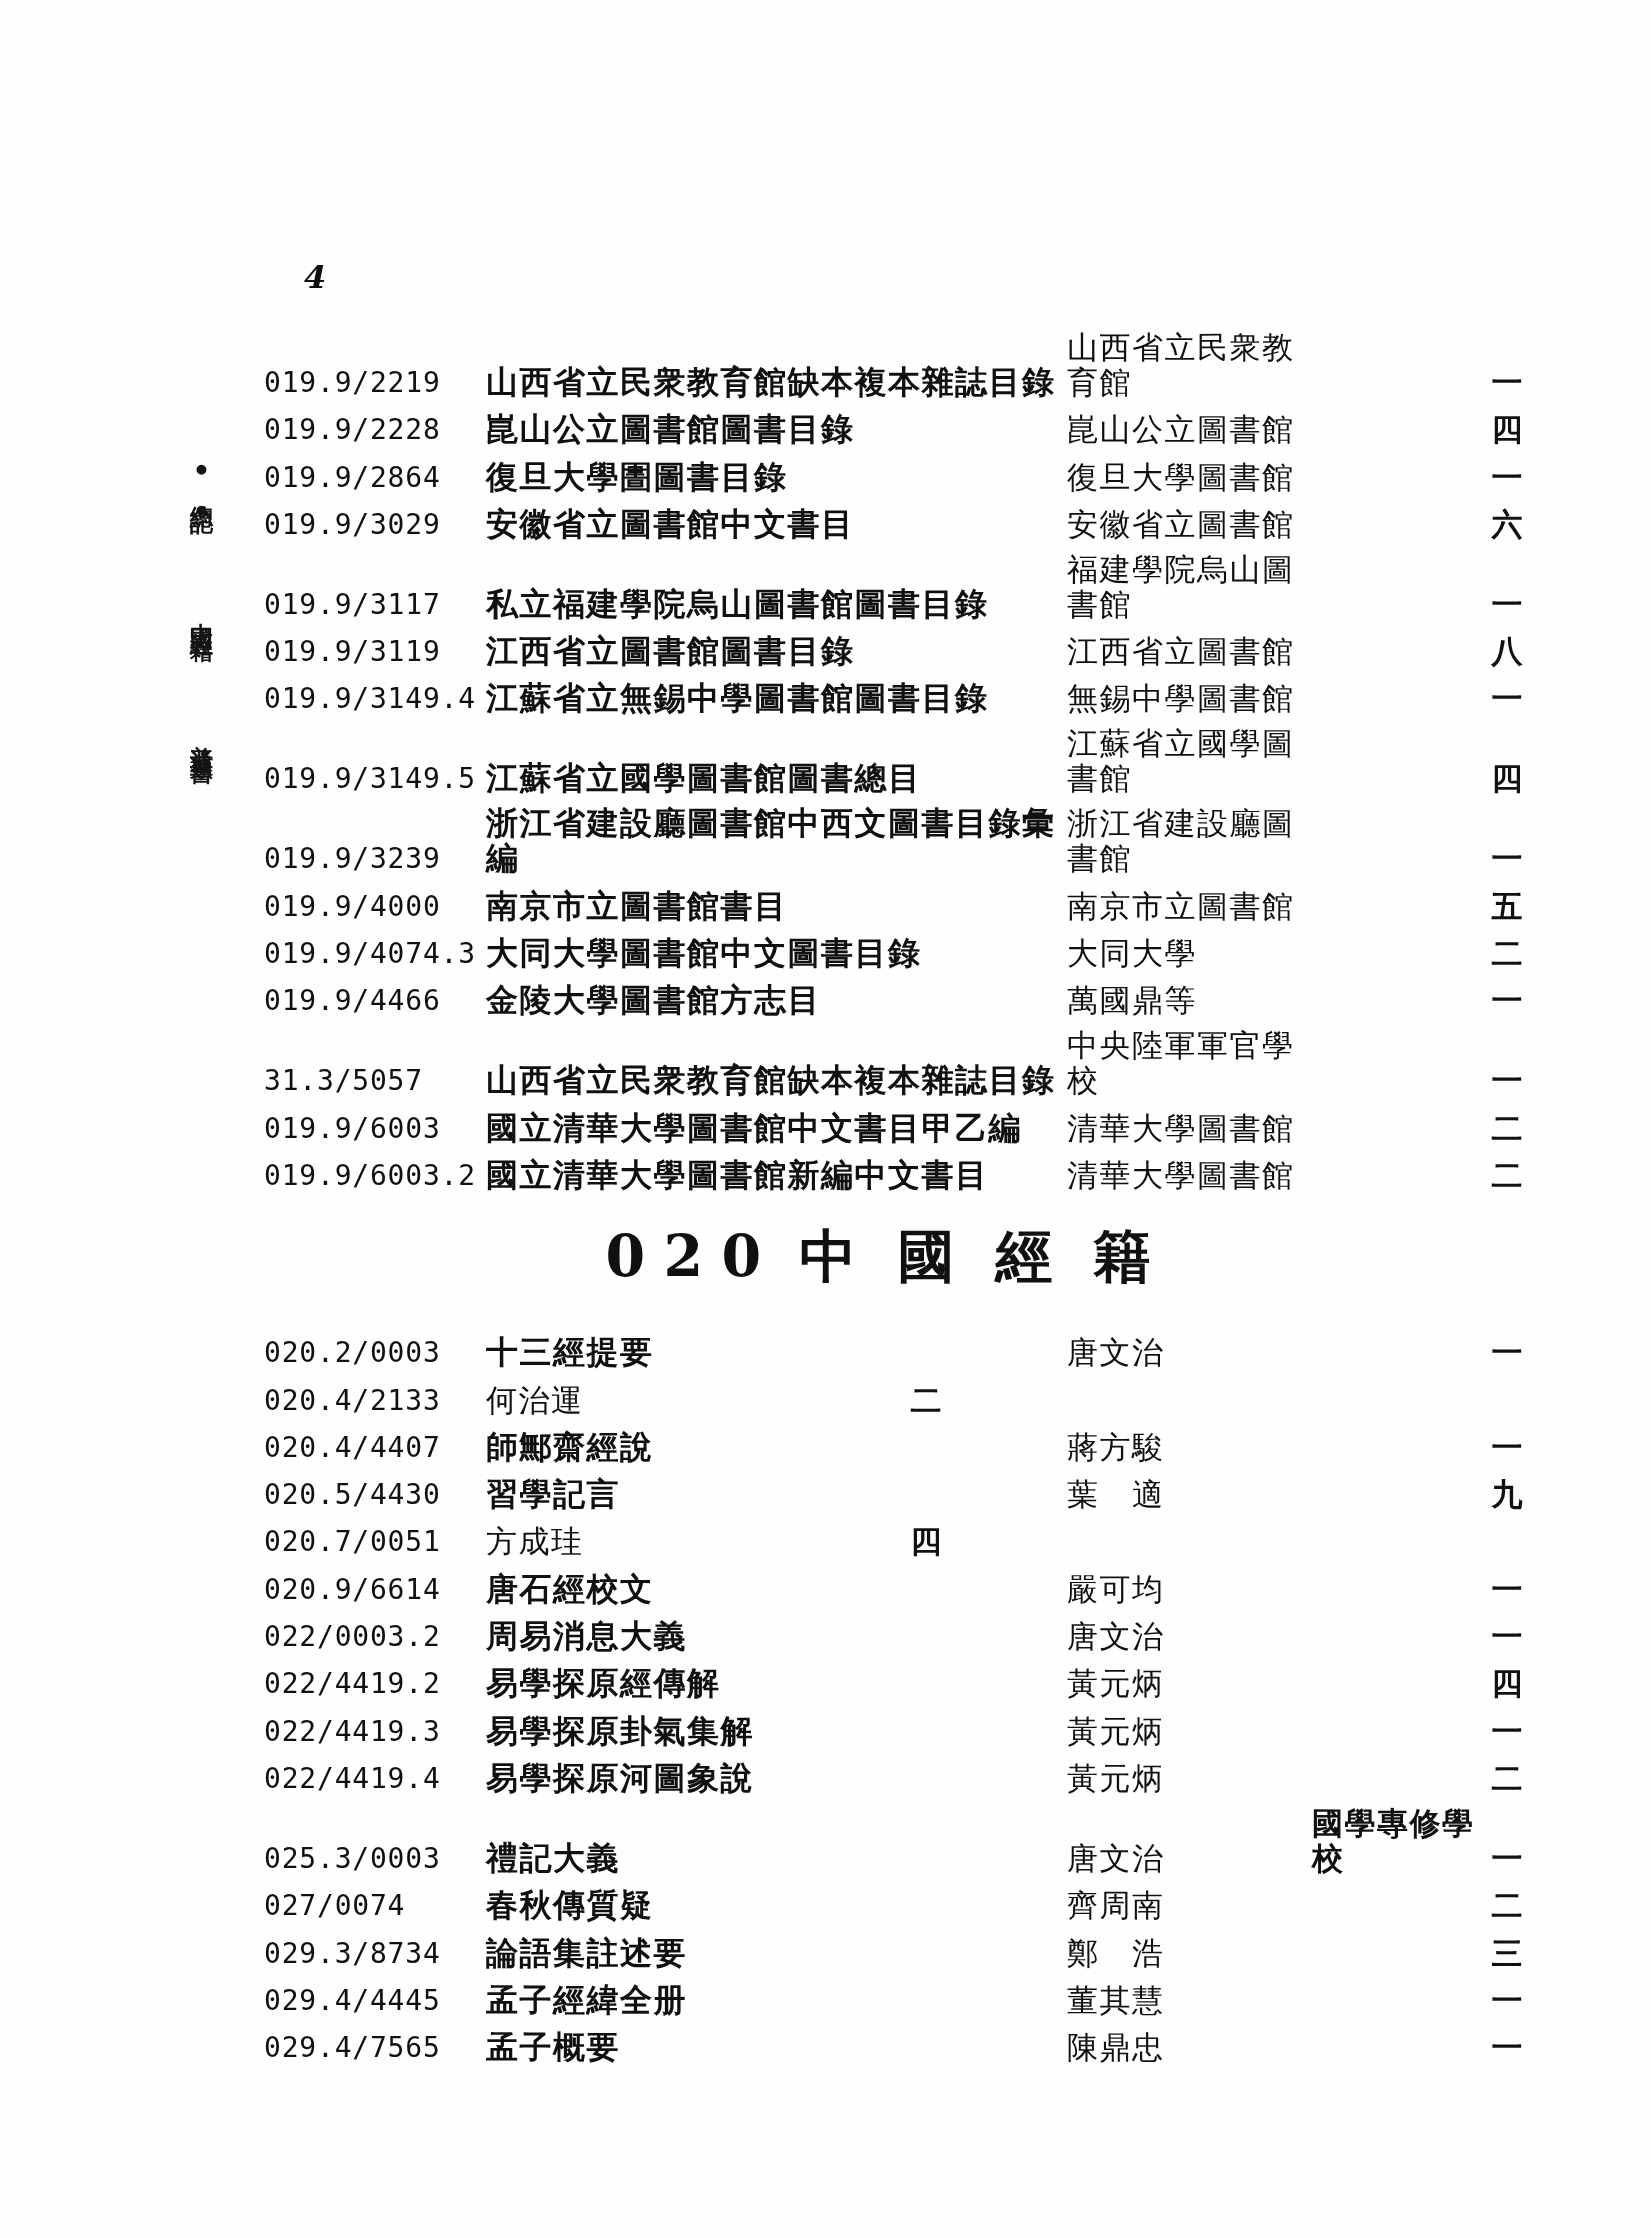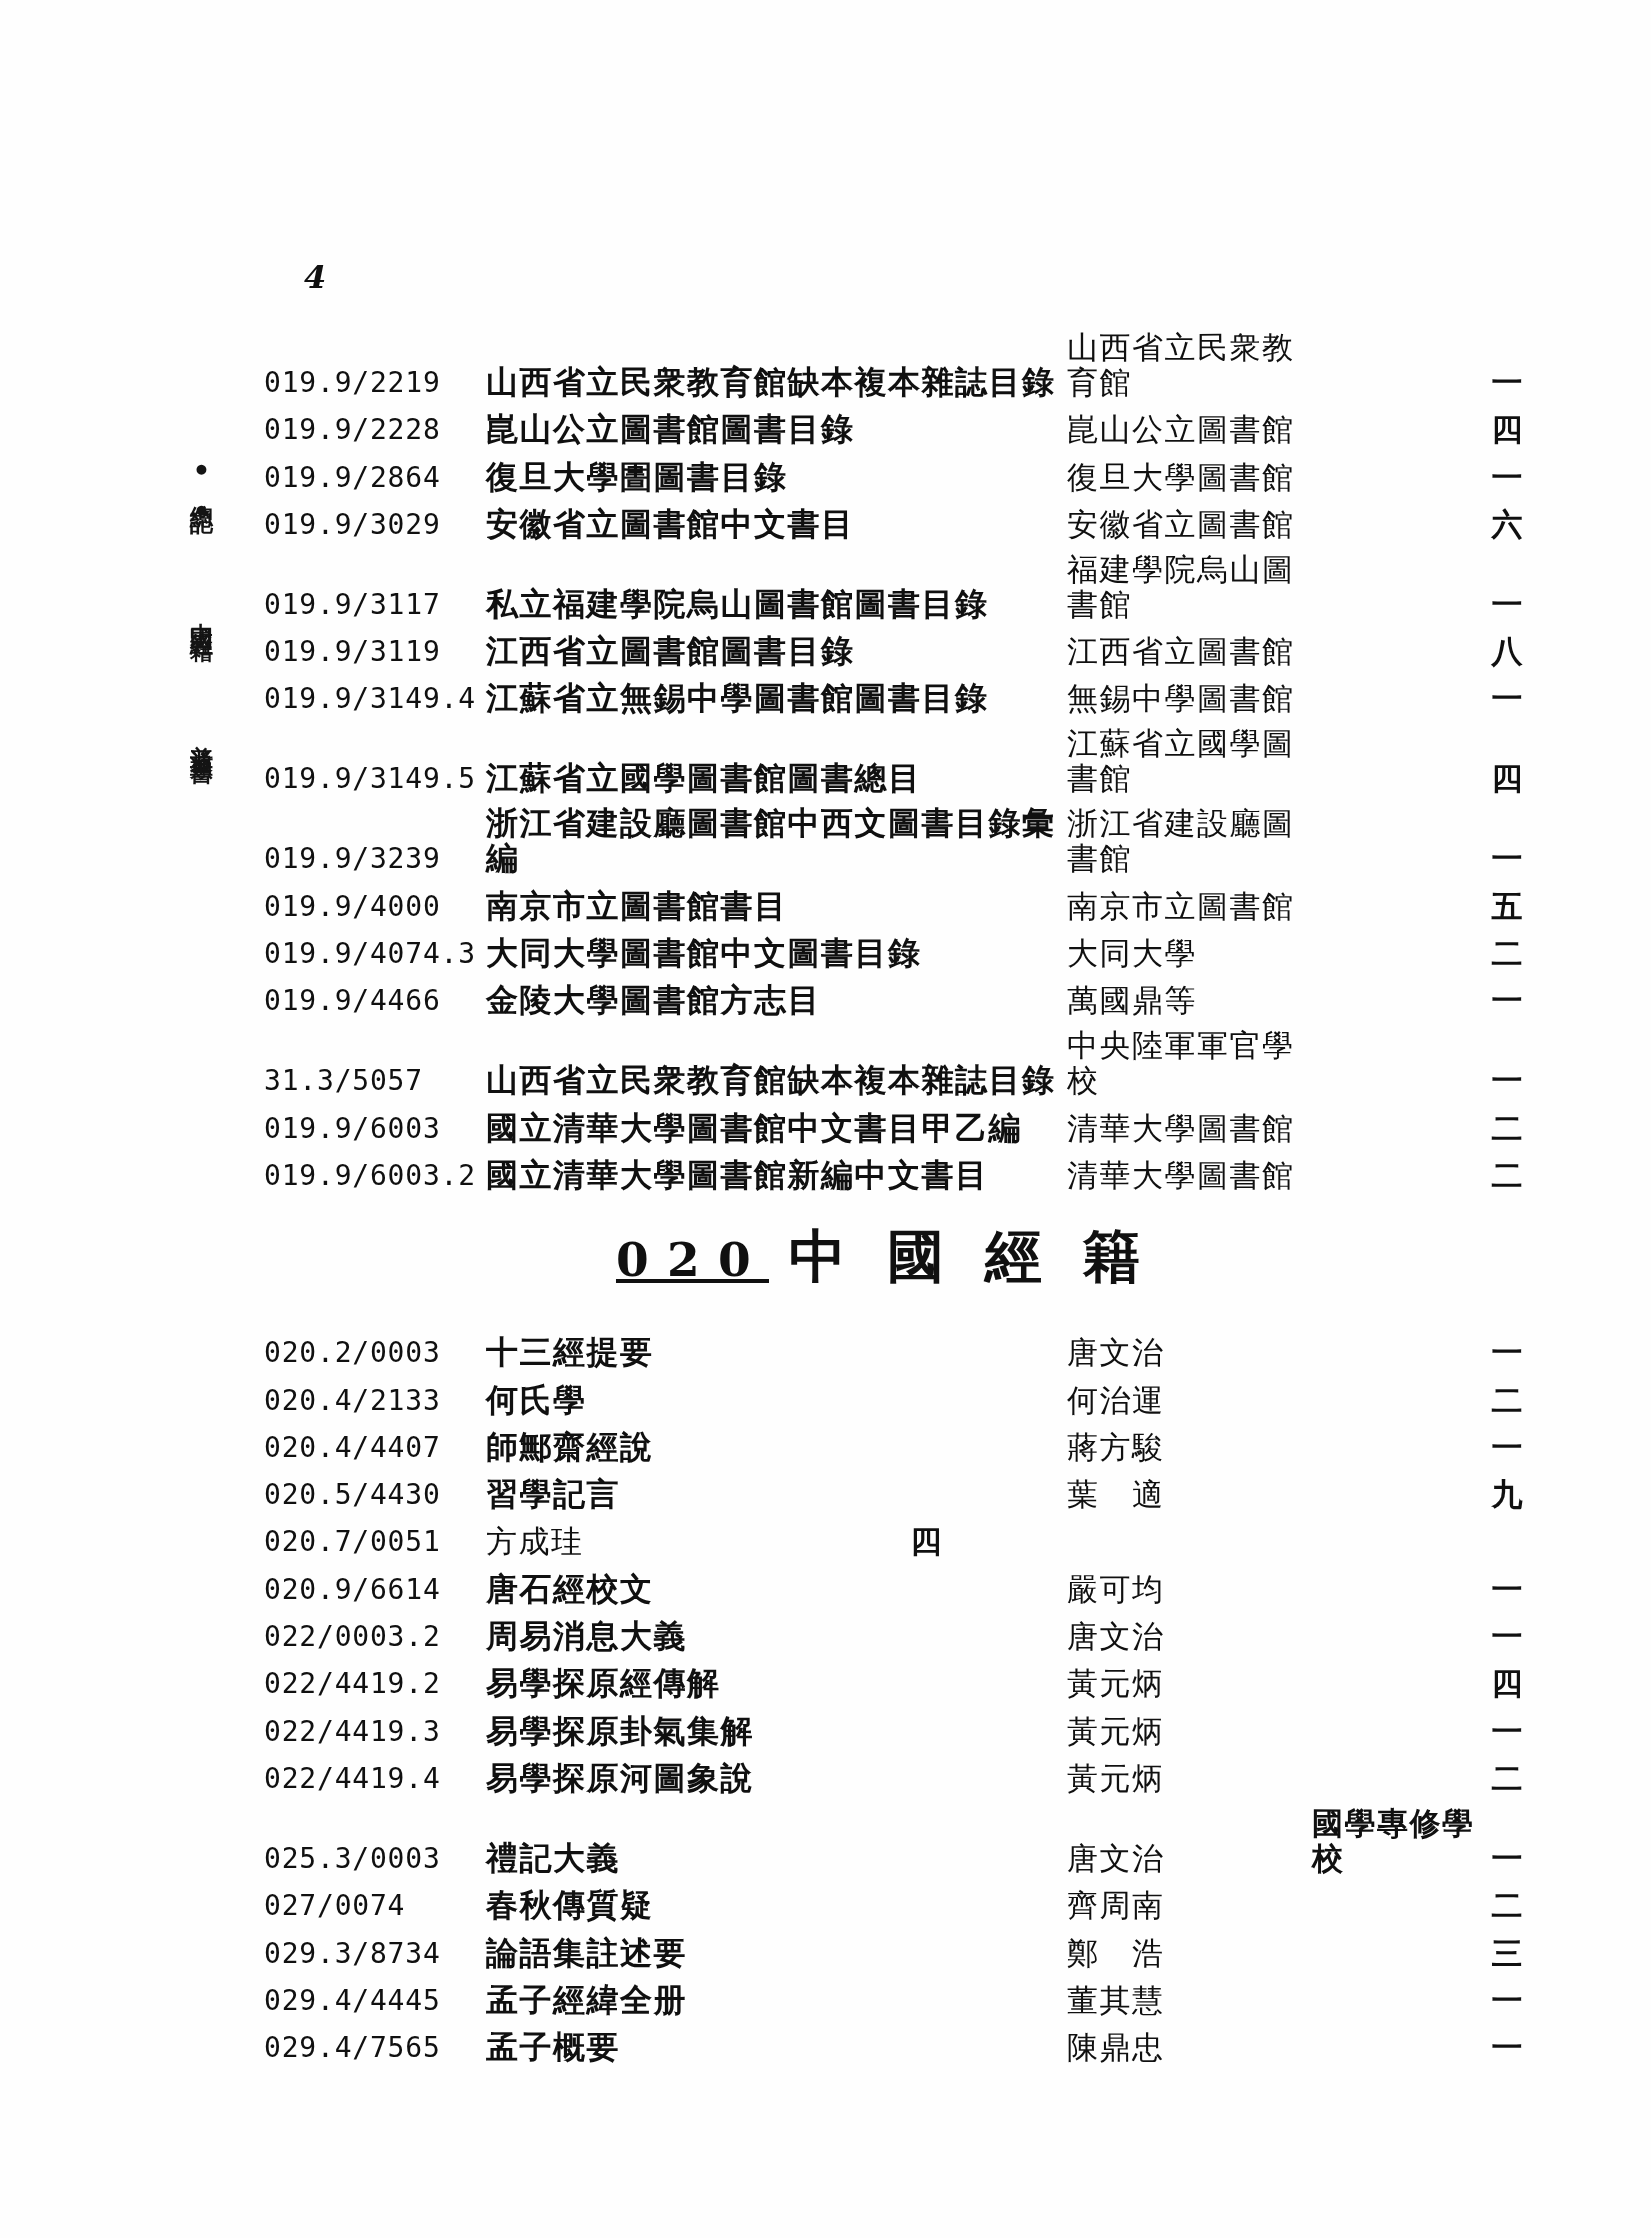--- a/index.html
+++ b/index.html
@@ -41,23 +41,22 @@
   .c-title  { width:581px; font-size:32px; line-height:35px; letter-spacing:1.5px; font-weight:bold; }
   .c-creator{ width:245px; font-size:31px; line-height:35px; letter-spacing:1.5px; font-weight:normal; }
   .c-note   { width:176px; font-size:31px; line-height:35px; letter-spacing:1.5px; font-weight:bold; }
   .c-vol    { width:38px;  font-size:31px; line-height:35px; text-align:center; font-weight:bold; }
   .section-header {
     text-align:center; font-weight:bold;
     margin:26px 0 37px 0;
     white-space:nowrap;
   }
   .sh-code {
-    font-size:47px; letter-spacing:18.3px;
+    font-size:57px; letter-spacing:18.3px;
     font-family:"DejaVu Serif","Liberation Serif",serif;
-    text-decoration:underline;
   }
   .sh-name { font-size:57px; letter-spacing:41px; margin-left:20px; }
 </style>
 </head>
 <body>
 
 <div class="page">
 
   <div class="page-num">4</div>
 
@@ -182,21 +181,20 @@
     <div class="sec-020" id="rows-020">
         <div class="row">
           <div class="cell c-call">020.2/0003</div>
           <div class="cell c-title">十三經提要</div>
           <div class="cell c-creator">唐文治</div>
           <div class="cell c-note"></div>
           <div class="cell c-vol">一</div>
         </div>
         <div class="row">
           <div class="cell c-call">020.4/2133</div>
-          <div class="cell c-title">何氏學</div>
           <div class="cell c-creator">何治運</div>
           <div class="cell c-note"></div>
           <div class="cell c-vol">二</div>
         </div>
         <div class="row">
           <div class="cell c-call">020.4/4407</div>
           <div class="cell c-title">師鄦齋經說</div>
           <div class="cell c-creator">蔣方駿</div>
           <div class="cell c-note"></div>
           <div class="cell c-vol">一</div>

